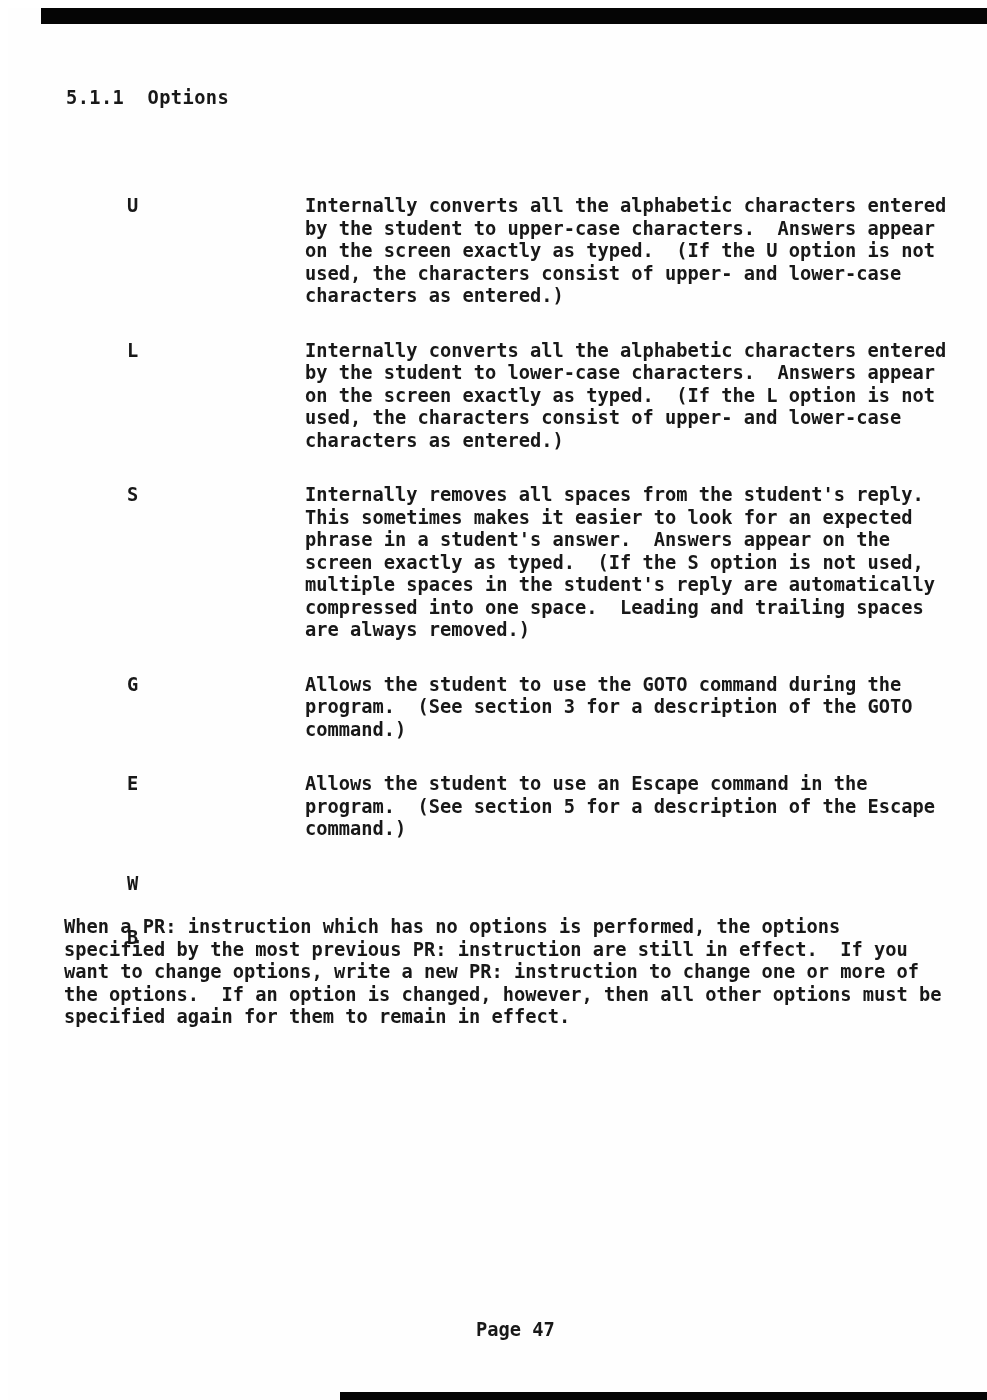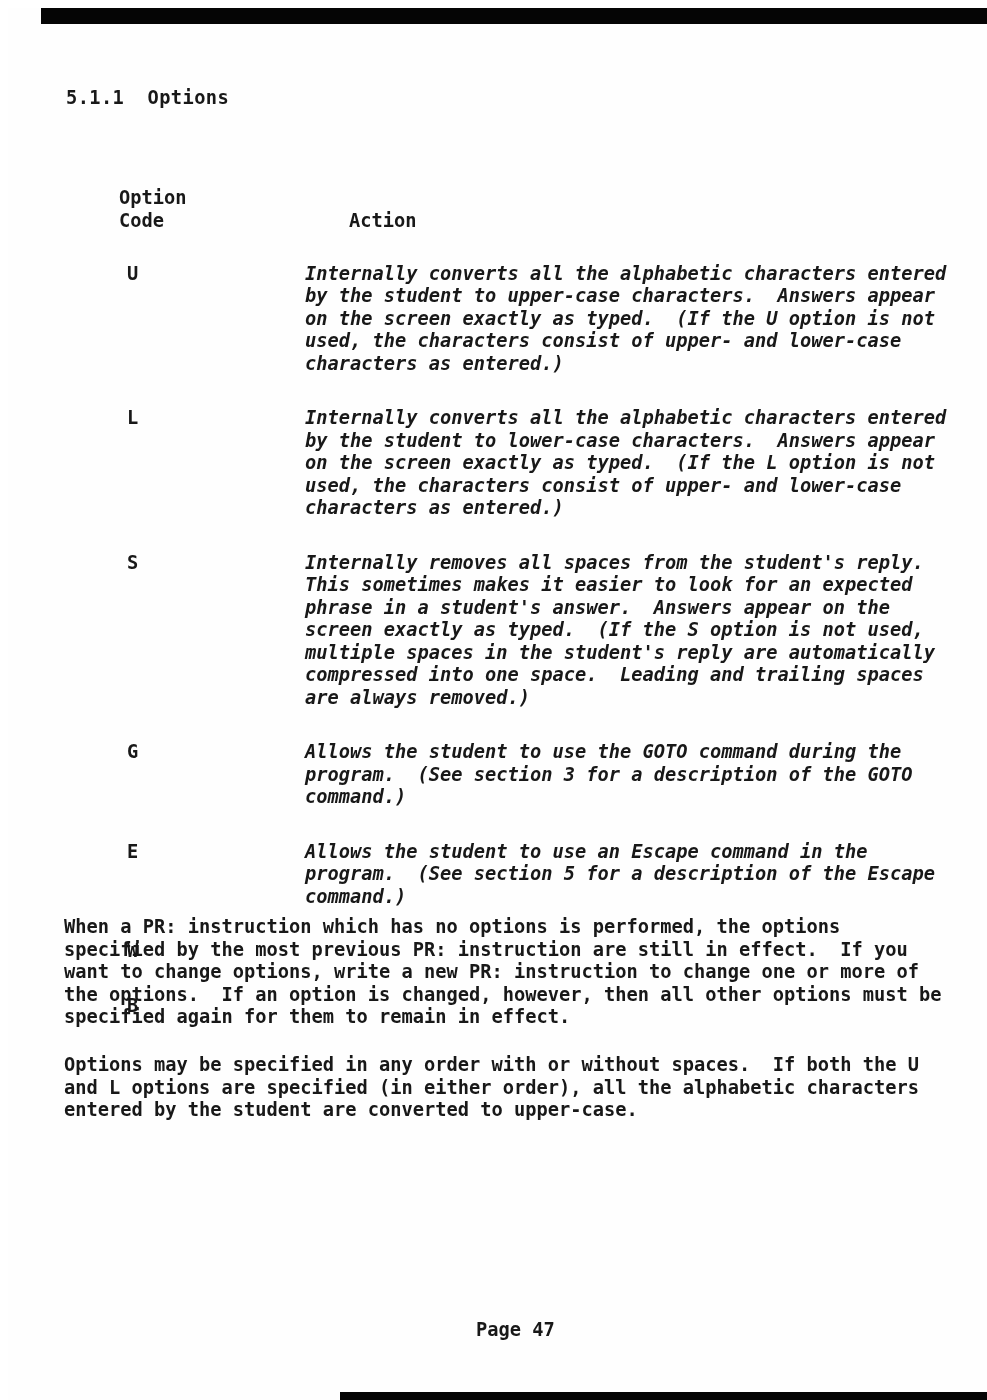--- a/index.html
+++ b/index.html
@@ -27,43 +27,38 @@
   }
   .pre { white-space: pre; }
   .heading  { position: absolute; top: 71px;  left: 50px; letter-spacing: 0.4px; }
   .intro    { position: absolute; top: 116px; left: 48px; }
   .options-table { position: absolute; top: 163px; left: 95px; width: 860px; }
   .table-header { position: relative; height: 45px; margin-bottom: 22.5px; }
   .table-header .col1 { position: absolute; top: 0; left: 0; white-space: pre; }
   .table-header .col2 { position: absolute; top: 22.5px; left: 230px; white-space: pre; }
   .option-row { display: grid; grid-template-columns: 178px 1fr; align-items: start; }
   .option-code { white-space: pre; }
-  .option-action { white-space: pre; font-style: italic; }
+  .option-action { white-space: pre; }
   .para { position: absolute; left: 48px; white-space: pre; }
   .para-1 { top: 900px; }
   .para-2 { top: 1038px; }
   .footer { position: absolute; top: 1303px; left: 460px; white-space: pre; }
 </style>
 </head>
 <body>
 
 <div class="page">
 
   <div class="scan-bar-top"></div>
 
   <div class="heading pre">5.1.1  Options</div>
 
 
   <div class="options-table">
 
-    <div class="table-header">
-      <div class="col1">Option
-Code</div>
-      <div class="col2">Action</div>
-    </div>
 
     <div class="option-row">
       <div class="option-code">U</div>
       <div class="option-action">Internally converts all the alphabetic characters entered
 by the student to upper-case characters.  Answers appear
 on the screen exactly as typed.  (If the U option is not
 used, the characters consist of upper- and lower-case
 characters as entered.)</div>
     </div>
 
@@ -110,21 +105,18 @@
     </div>
 
   </div>
 
   <div class="para para-1">When a PR: instruction which has no options is performed, the options
 specified by the most previous PR: instruction are still in effect.  If you
 want to change options, write a new PR: instruction to change one or more of
 the options.  If an option is changed, however, then all other options must be
 specified again for them to remain in effect.</div>
 
-  <div class="para para-2">Options may be specified in any order with or without spaces.  If both the U
-and L options are specified (in either order), all the alphabetic characters
-entered by the student are converted to upper-case.</div>
 
   <div class="footer">Page 47</div>
 
   <div class="scan-bar-bottom"></div>
 
 </div>
 
 </body></html>

